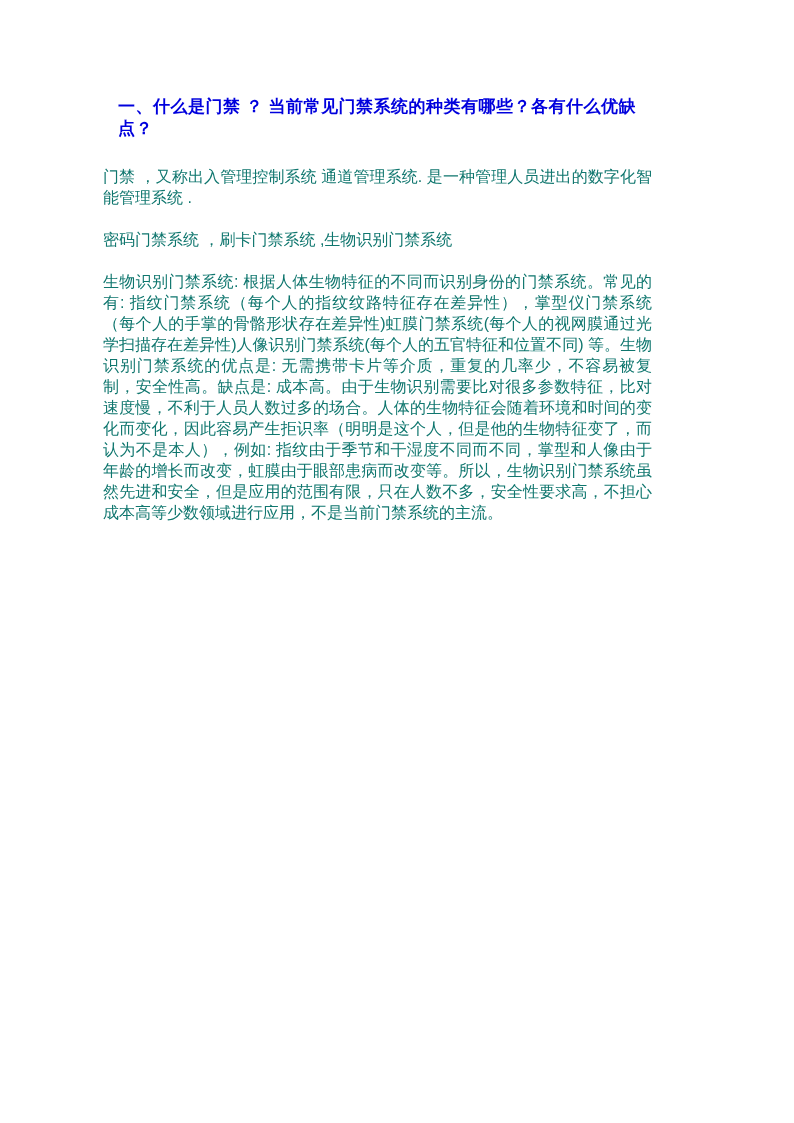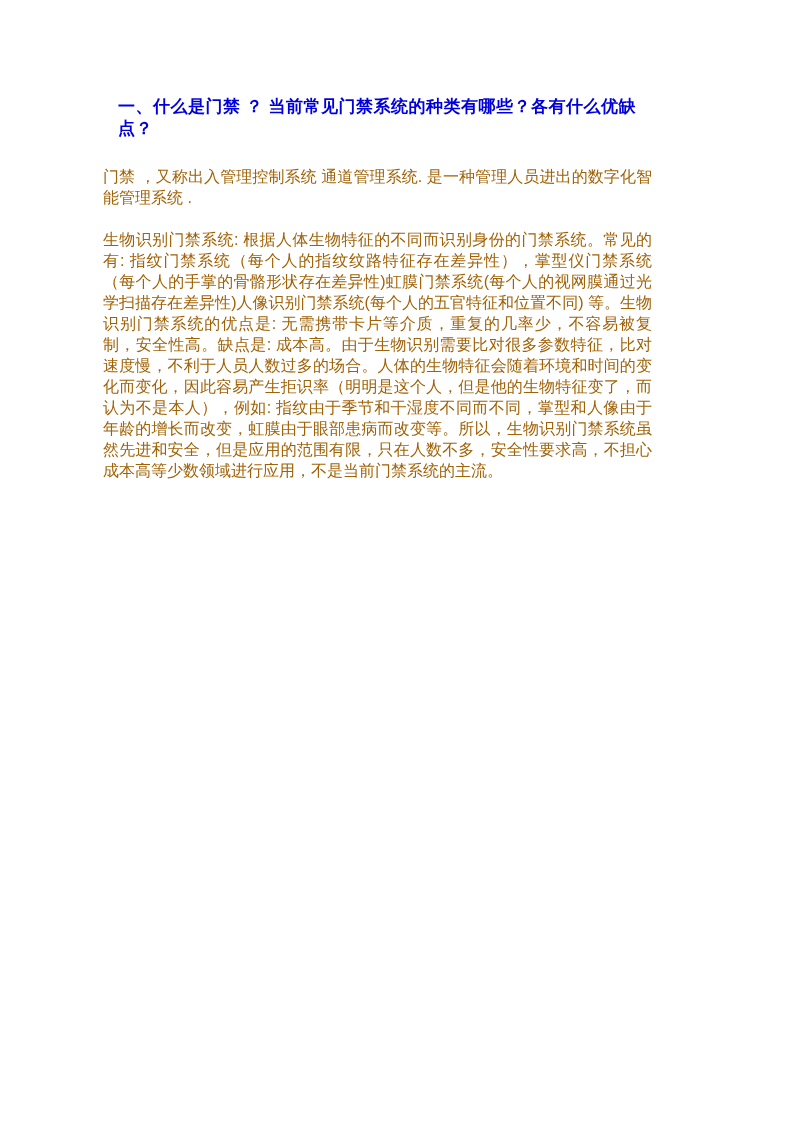--- a/index.html
+++ b/index.html
@@ -19,36 +19,37 @@
     font-size: 17px;
     font-weight: bold;
     color: #0000dd;
     line-height: 22px;
     padding-left: 15px;
     margin-bottom: 26px;
     letter-spacing: 0.5px;
   }
   .doc-paragraph {
     font-size: 16px;
-    color: #a16207;
+    color: #0f766e;
     line-height: 21px;
     text-align: justify;
     text-justify: inter-ideograph;
     margin-bottom: 21px;
     word-break: break-all;
   }
 </style>
 </head>
 <body>
 
 <div class="page">
   <h1 class="doc-heading">一、什么是门禁 ？ 当前常见门禁系统的种类有哪些？各有什么优缺点？</h1>
 
   <p class="doc-paragraph">门禁 ，又称出入管理控制系统 通道管理系统. 是一种管理人员进出的数字化智能管理系统 .</p>
 
 
 
+  <p class="doc-paragraph">密码门禁系统 ，刷卡门禁系统 ,生物识别门禁系统</p>
 
 
 
   <p class="doc-paragraph">生物识别门禁系统: 根据人体生物特征的不同而识别身份的门禁系统。常见的有: 指纹门禁系统（每个人的指纹纹路特征存在差异性），掌型仪门禁系统（每个人的手掌的骨骼形状存在差异性)虹膜门禁系统(每个人的视网膜通过光学扫描存在差异性)人像识别门禁系统(每个人的五官特征和位置不同) 等。生物识别门禁系统的优点是: 无需携带卡片等介质，重复的几率少，不容易被复制，安全性高。缺点是: 成本高。由于生物识别需要比对很多参数特征，比对速度慢，不利于人员人数过多的场合。人体的生物特征会随着环境和时间的变化而变化，因此容易产生拒识率（明明是这个人，但是他的生物特征变了，而认为不是本人），例如: 指纹由于季节和干湿度不同而不同，掌型和人像由于年龄的增长而改变，虹膜由于眼部患病而改变等。所以，生物识别门禁系统虽然先进和安全，但是应用的范围有限，只在人数不多，安全性要求高，不担心成本高等少数领域进行应用，不是当前门禁系统的主流。</p>
 
 </div>
 
 </body></html>

